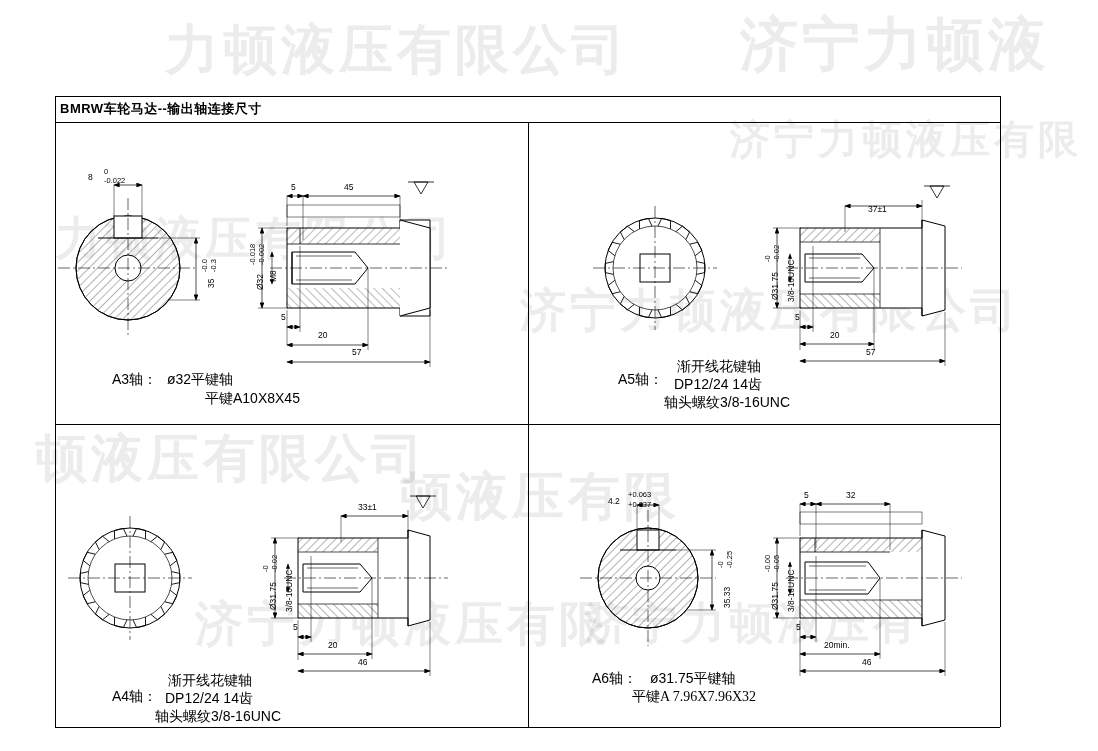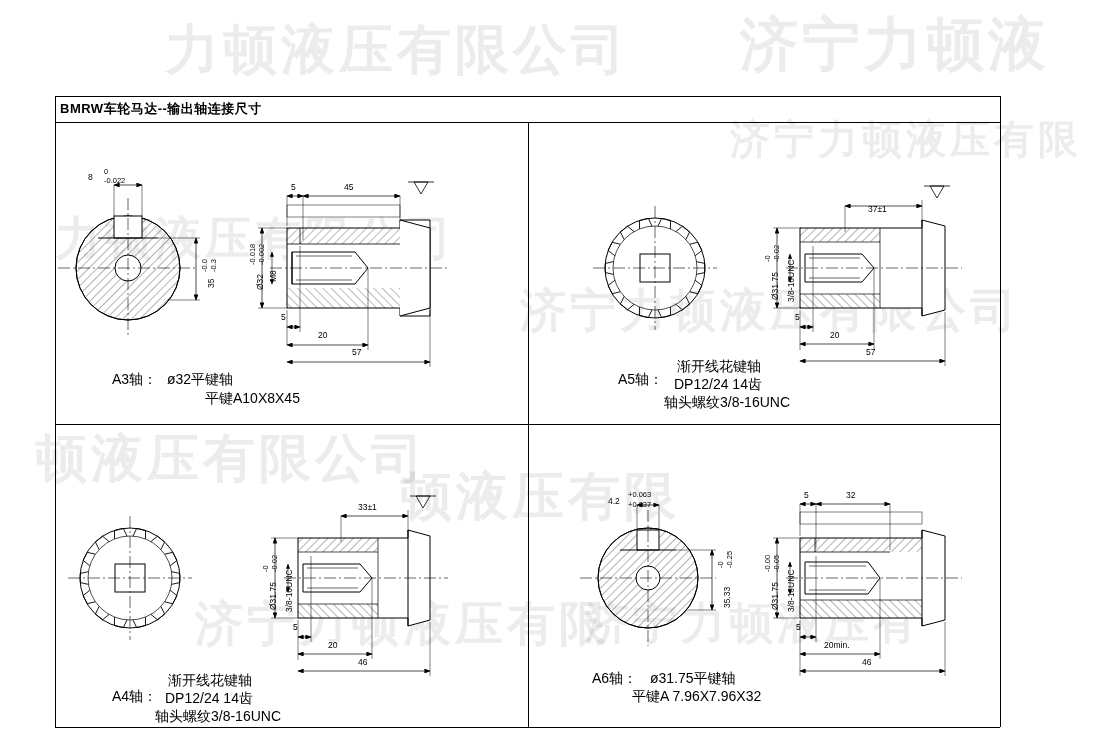--- a/index.html
+++ b/index.html
@@ -417,15 +417,15 @@
   <div class="lbl sm rot90" style="left:786px;top:612px;">3/8-16UNC</div>
 
   <div class="lbl sm" style="left:804px;top:490px;">5</div>
   <div class="lbl sm" style="left:846px;top:490px;">32</div>
   <div class="lbl sm" style="left:796px;top:622px;">5</div>
   <div class="lbl sm" style="left:824px;top:640px;">20min.</div>
   <div class="lbl sm" style="left:862px;top:657px;">46</div>
 
   <div class="lbl" style="left:592px;top:670px;">A6轴：</div>
   <div class="lbl" style="left:650px;top:670px;">ø31.75平键轴</div>
-  <div class="lbl" style="left:632px;top:688px;">平键A 7.96X7.96X32</div>
+  <div class="lbl" style="left:632px;top:688px;font-family:Liberation Serif, serif;">平键A 7.96X7.96X32</div>
 
 </div>
 
 </body></html>

